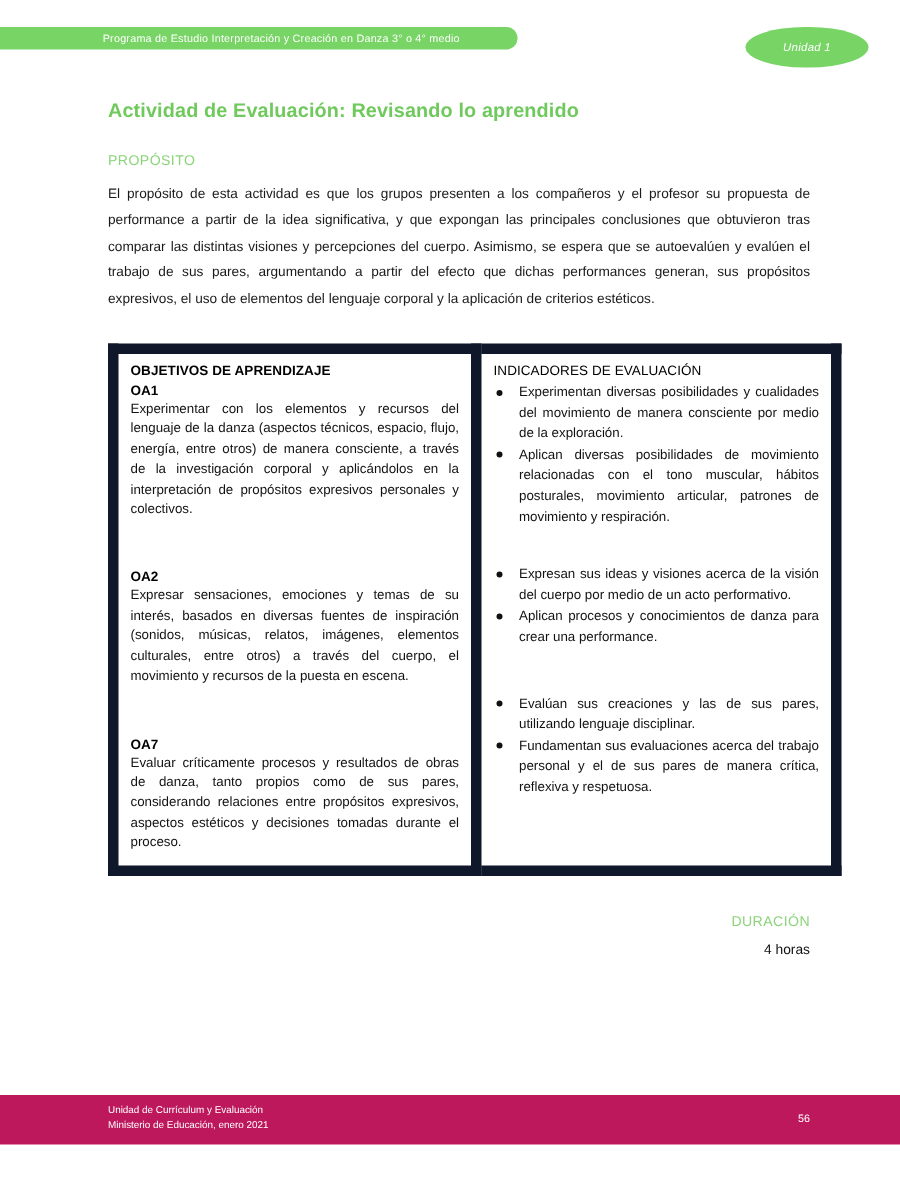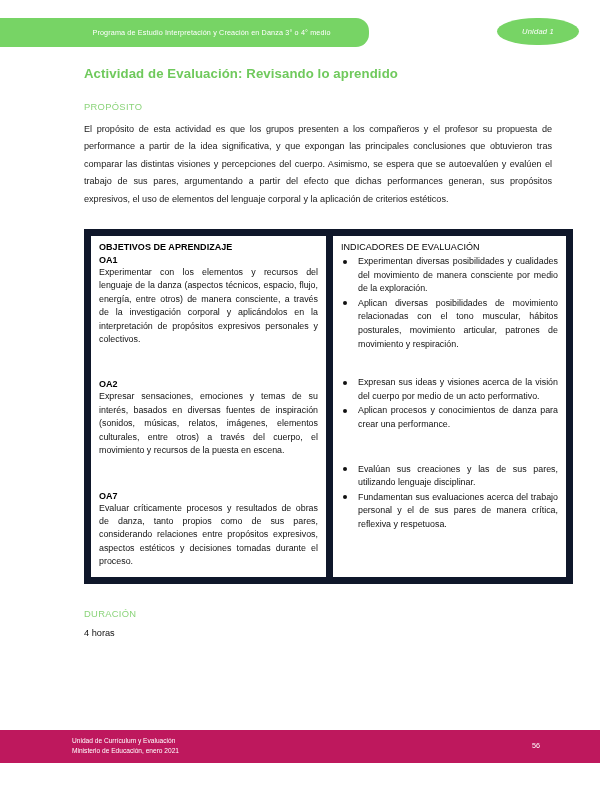--- a/index.html
+++ b/index.html
@@ -20,28 +20,27 @@
     height: 800px;
     background: #ffffff;
   }
 
   
   .header-bar {
     position: absolute;
     left: 0;
     top: 18px;
     width: 345px;
-    height: 29px;
+    height: 15px;
     background: #77d465;
     border-top-right-radius: 13px;
     border-bottom-right-radius: 13px;
     display: flex;
     align-items: center;
     justify-content: center;
-    padding-left: 24px;
   }
   .header-bar-text {
     color: #ffffff;
     font-size: 7.2px;
     letter-spacing: 0.15px;
     white-space: nowrap;
     padding-left: 30px;
   }
   .unit-badge {
     position: absolute;
@@ -58,21 +57,21 @@
   }
   .unit-badge-text {
     color: #ffffff;
     font-size: 7.6px;
     letter-spacing: 0.2px;
   }
 
   
   .content {
     position: absolute;
-    left: 84px;
+    left: 72px;
     top: 66px;
     width: 468px;
   }
   .page-title {
     color: #6fc95c;
     font-size: 13.2px;
     font-weight: bold;
     letter-spacing: 0.1px;
     margin: 0 0 20px 0;
   }
@@ -160,20 +159,21 @@
   }
 
   .pad-top-oa2 { padding-top: 33px; }
   .pad-top-oa7 { padding-top: 33px; }
   .pad-top-ind2 { padding-top: 24px; }
   .pad-top-ind3 { padding-top: 30px; }
 
   
   .duration-wrap {
     margin-top: 24px;
+    text-align: right;
   }
   .duration-value {
     font-size: 9.2px;
     color: #111;
     margin: 2px 0 0 0;
   }
 
   
   .footer-bar {
     position: absolute;

